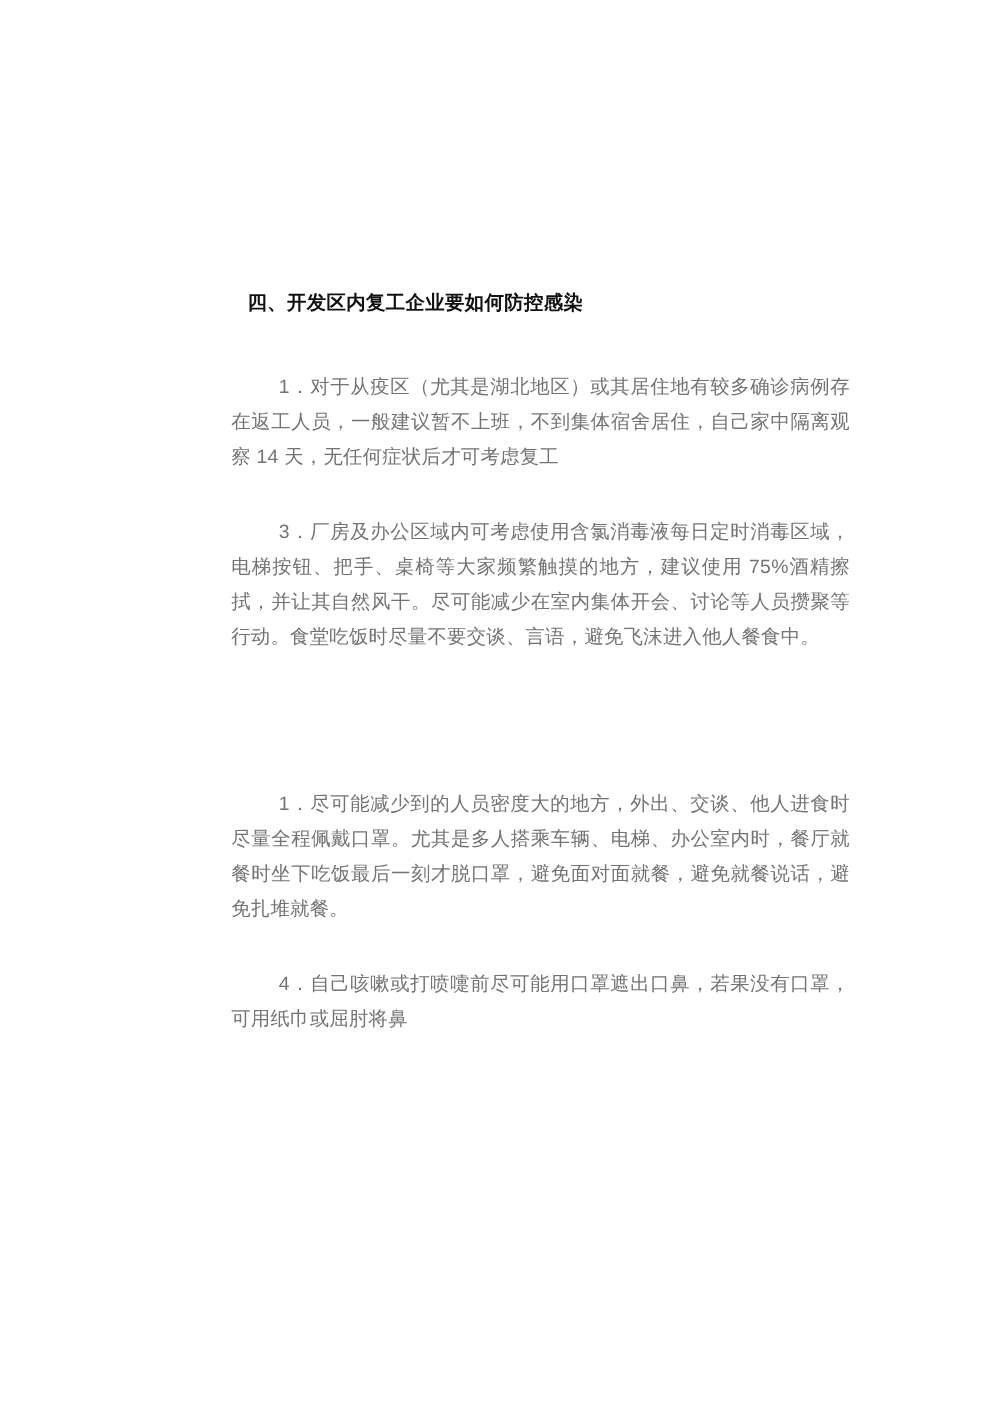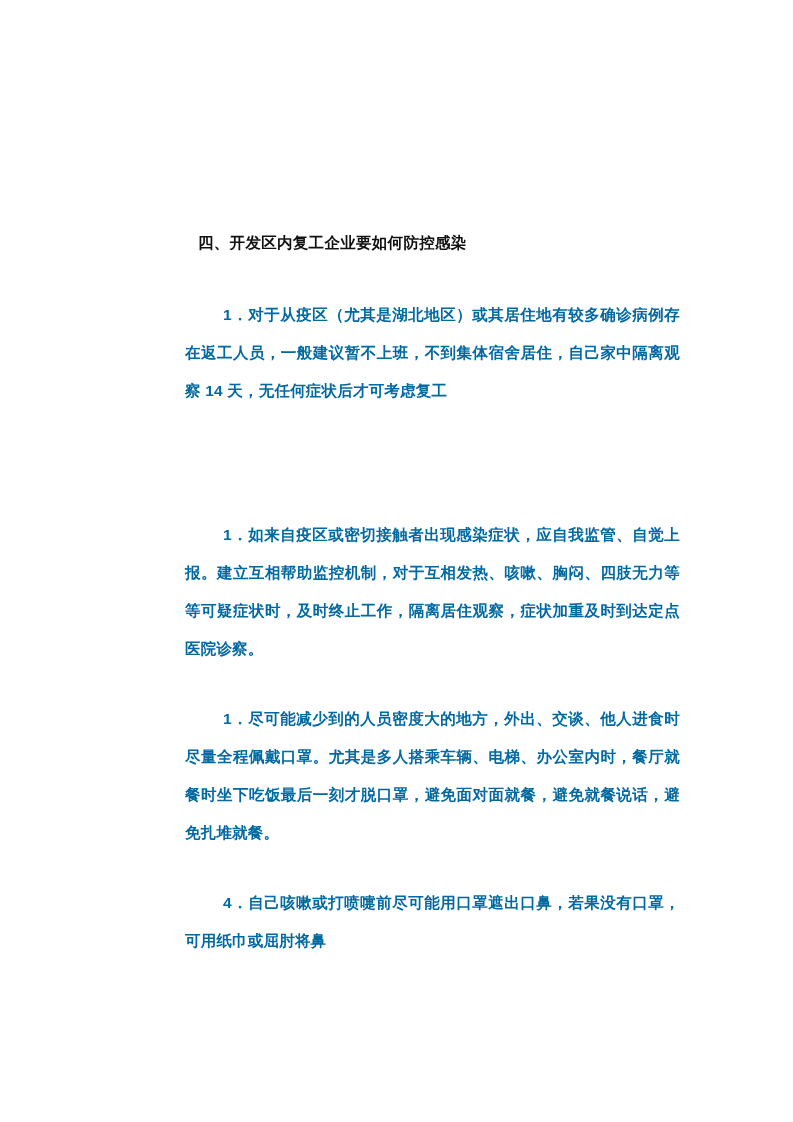--- a/index.html
+++ b/index.html
@@ -24,41 +24,40 @@
     font-size: 15.5px;
     font-weight: bold;
     line-height: 42px;
     margin-left: 13px;
     color: #111111;
     letter-spacing: 0.3px;
     white-space: nowrap;
   }
   .para {
     font-size: 15.5px;
-    line-height: 38px;
+    line-height: 28px;
     text-align: justify;
     text-justify: inter-ideograph;
     text-indent: 38px;
-    color: #0369a1;
+    color: #737373;
     letter-spacing: 0.2px;
     word-break: break-all;
-    font-weight: bold;
   }
 </style>
 </head>
 <body>
 
 <div class="page">
   <div class="content">
 
     <div class="section">
       <div class="section-heading">四、开发区内复工企业要如何防控感染</div>
       <p class="para">1．对于从疫区（尤其是湖北地区）或其居住地有较多确诊病例存在返工人员，一般建议暂不上班，不到集体宿舍居住，自己家中隔离观察 14 天，无任何症状后才可考虑复工</p>
+      <p class="para">3．厂房及办公区域内可考虑使用含氯消毒液每日定时消毒区域，电梯按钮、把手、桌椅等大家频繁触摸的地方，建议使用 75%酒精擦拭，并让其自然风干。尽可能减少在室内集体开会、讨论等人员攒聚等行动。食堂吃饭时尽量不要交谈、言语，避免飞沫进入他人餐食中。</p>
     </div>
 
     <div class="section">
-      <p class="para">1．如来自疫区或密切接触者出现感染症状，应自我监管、自觉上报。建立互相帮助监控机制，对于互相发热、咳嗽、胸闷、四肢无力等等可疑症状时，及时终止工作，隔离居住观察，症状加重及时到达定点医院诊察。</p>
       <p class="para">1．尽可能减少到的人员密度大的地方，外出、交谈、他人进食时尽量全程佩戴口罩。尤其是多人搭乘车辆、电梯、办公室内时，餐厅就餐时坐下吃饭最后一刻才脱口罩，避免面对面就餐，避免就餐说话，避免扎堆就餐。</p>
       <p class="para">4．自己咳嗽或打喷嚏前尽可能用口罩遮出口鼻，若果没有口罩，可用纸巾或屈肘将鼻</p>
     </div>
 
   </div>
 </div>
 
 </body></html>

